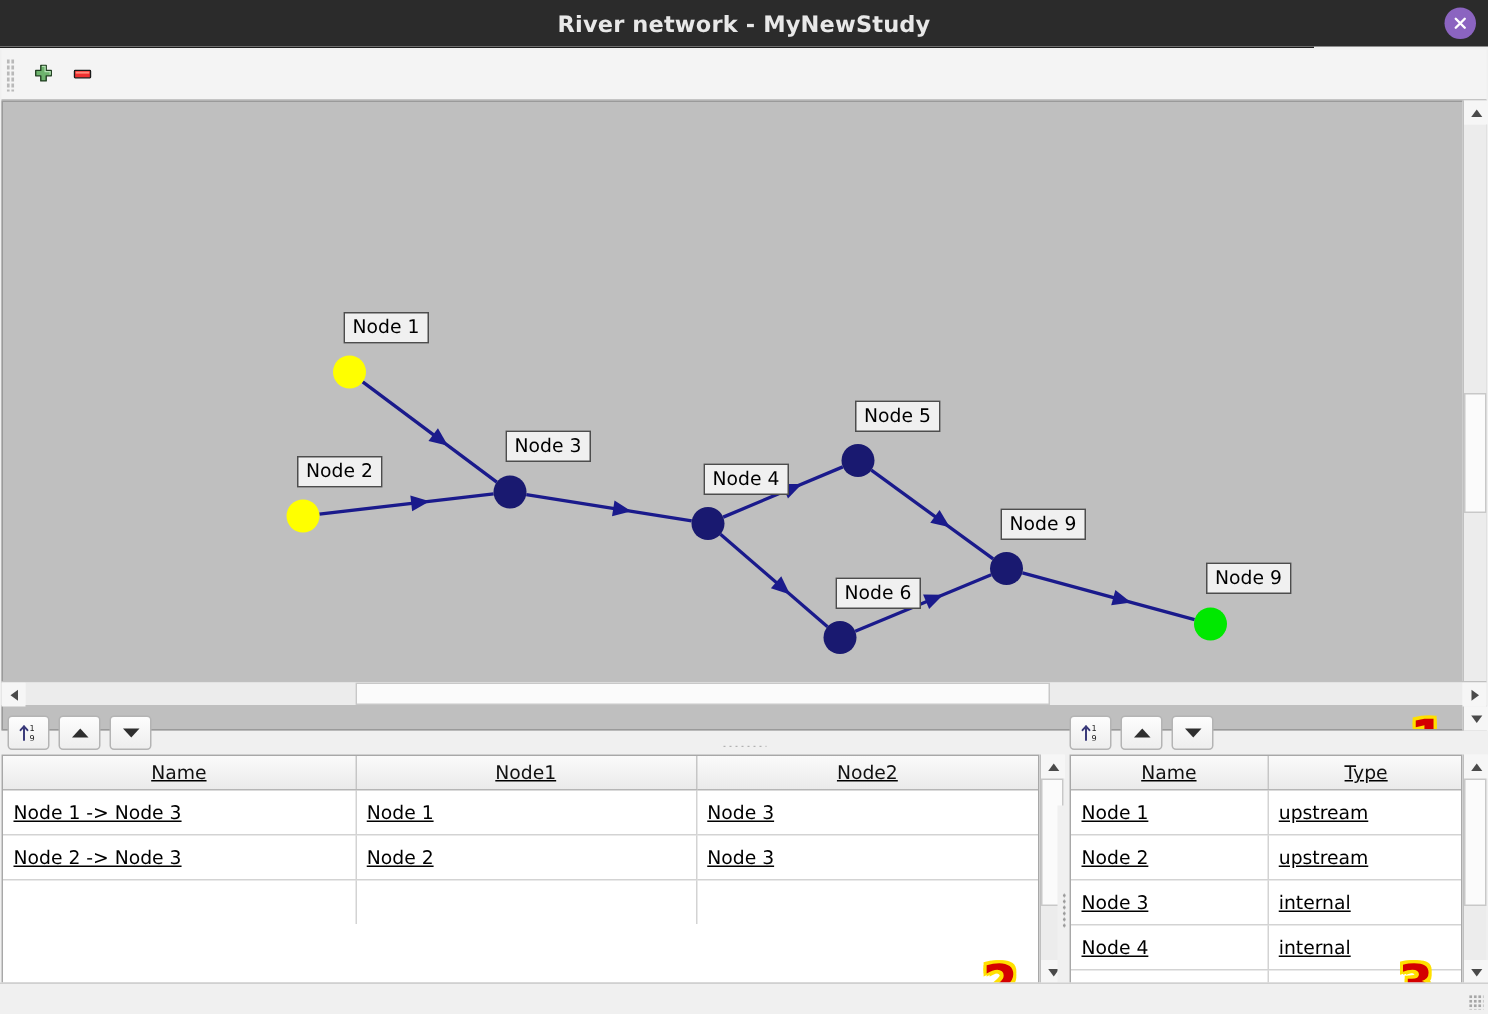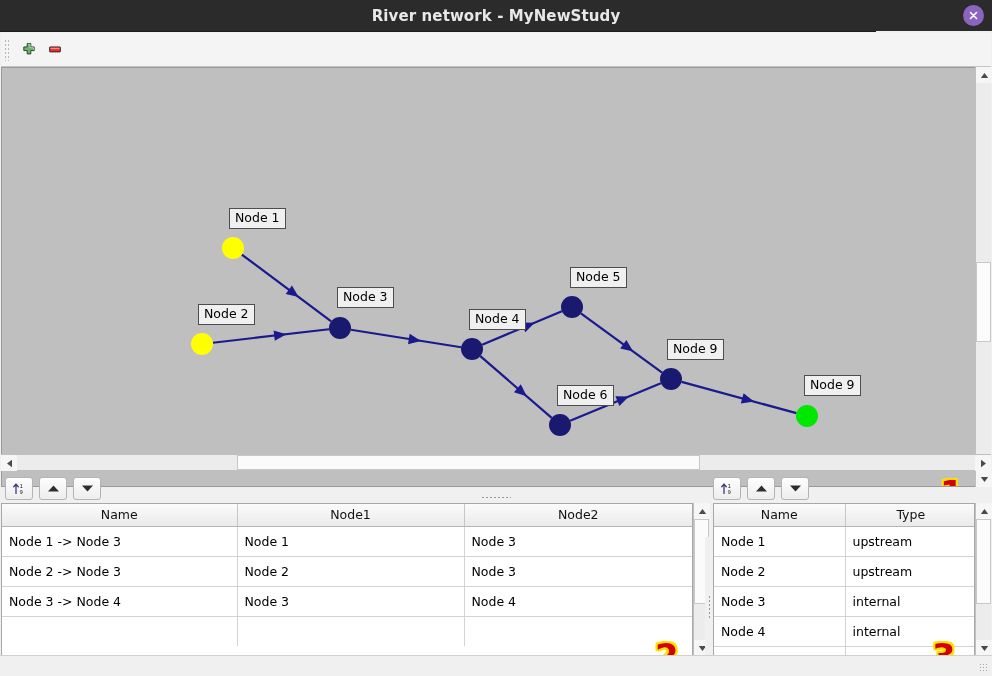--- a/index.html
+++ b/index.html
@@ -145,21 +145,21 @@
     cursor: pointer; padding: 0;
   }
 
   .tablebox {
     position: absolute;
     background: #fff;
     border: 1px solid #a8a8a8;
     overflow: hidden;
   }
   table.grid {
-    border-collapse: collapse; table-layout: fixed; width: 100%;
+    border-collapse: collapse; table-layout: fixed; width: 100%; text-decoration: underline;
   }
   table.grid th {
     background: linear-gradient(#fbfbfb, #eaeaea);
     border-right: 1px solid #c6c6c6;
     border-bottom: 1px solid #b5b5b5;
     font-size: 12.5px; font-weight: normal; color: #111;
     height: 22px; text-align: center; padding: 0;
   }
   table.grid td {
     border-right: 1px solid #d3d3d3;
@@ -363,25 +363,20 @@
             <td>Node 1 -&gt; Node 3</td>
             <td>Node 1</td>
             <td>Node 3</td>
           </tr>
           <tr>
             <td>Node 2 -&gt; Node 3</td>
             <td>Node 2</td>
             <td>Node 3</td>
           </tr>
           <tr>
-            <td>Node 3 -&gt; Node 4</td>
-            <td>Node 3</td>
-            <td>Node 4</td>
-          </tr>
-          <tr>
             <td></td>
             <td></td>
             <td></td>
           </tr>
         </tbody>
     </table>
   </div>
 
   <div class="sb-v" style="left:693px; top:471px; height:153px;">
     <div class="sb-track" style="left:0; top:16px; width:15px; height:121px;"></div>

